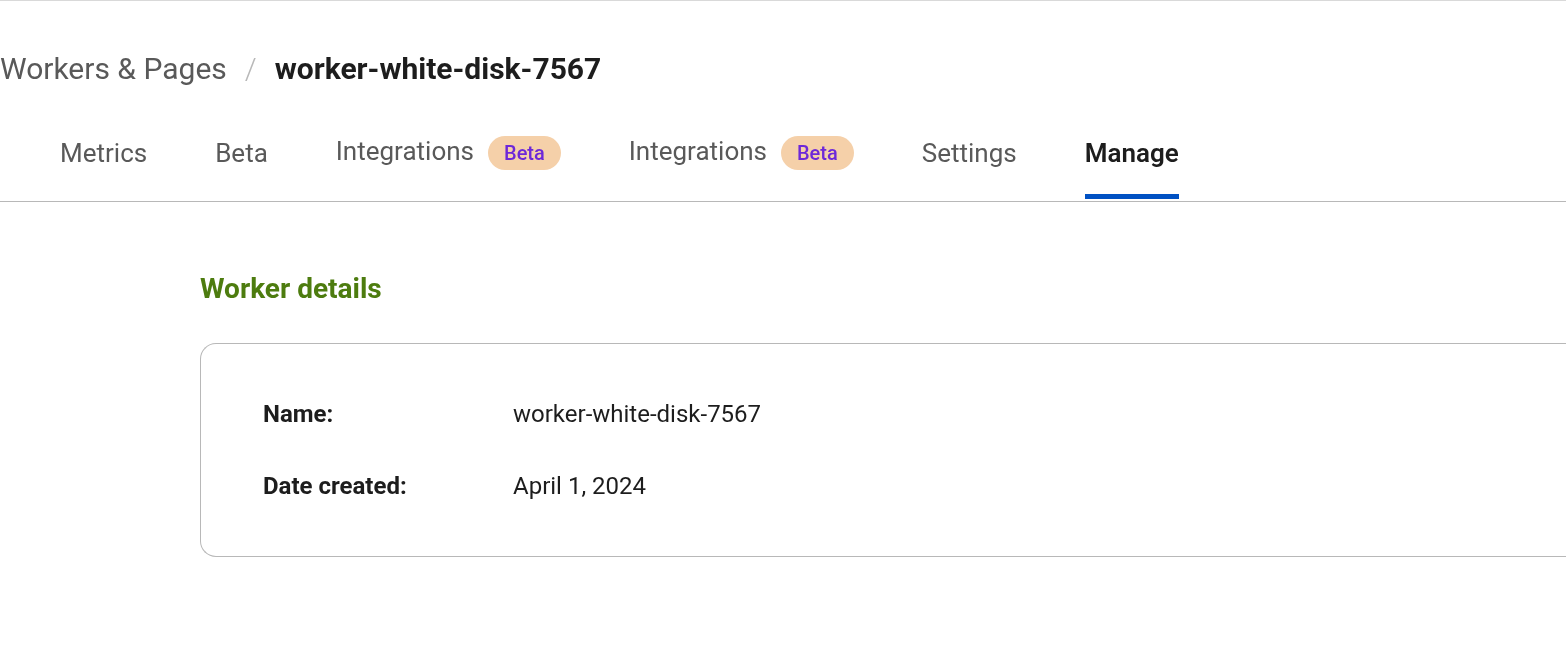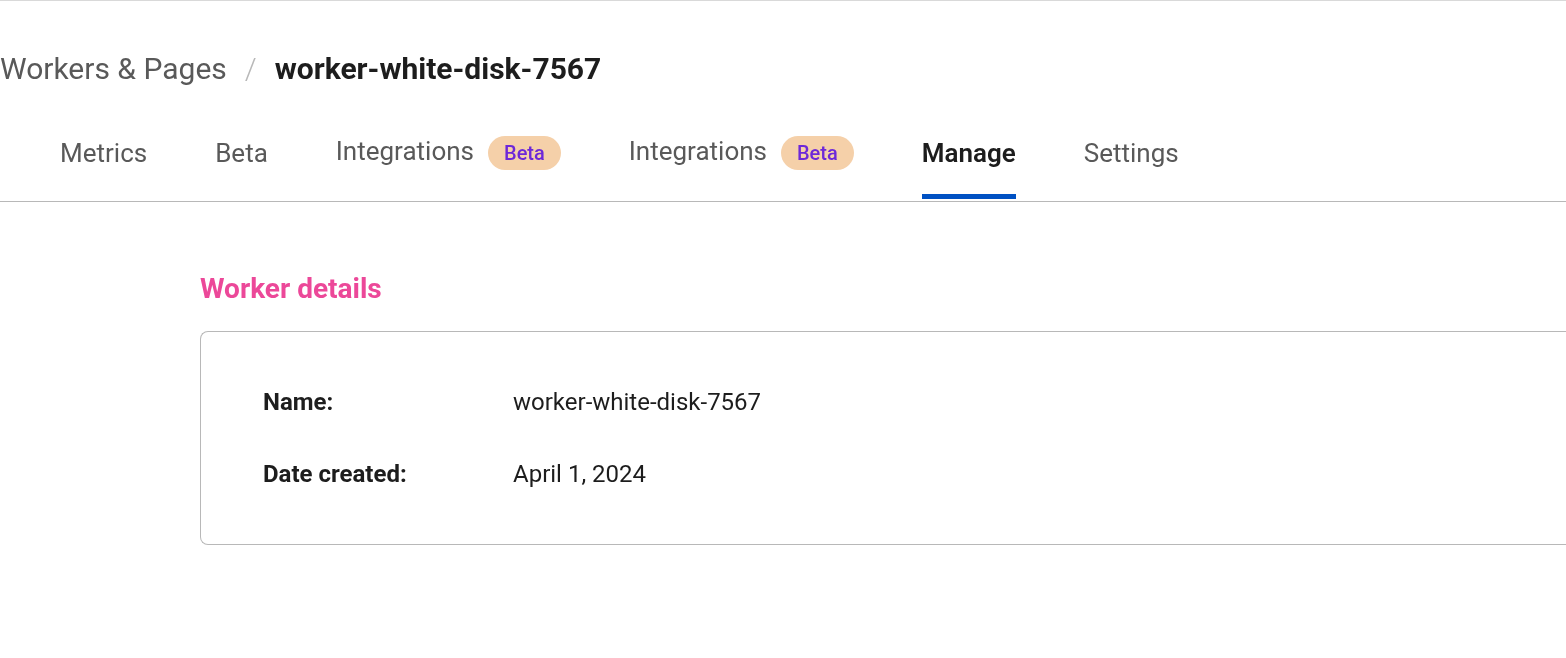--- a/index.html
+++ b/index.html
@@ -71,26 +71,26 @@
       padding: 5px 16px;
       border-radius: 20px;
     }
     .content {
       padding-left: 200px;
       padding-top: 70px;
     }
     .section-title {
       font-size: 28px;
       font-weight: 700;
-      color: #ec4899;
-      margin-bottom: 26px;
+      color: #4d7c0f;
+      margin-bottom: 38px;
     }
     .details-card {
       border: 1px solid #b8b8b8;
-      border-radius: 8px;
+      border-radius: 16px;
       border-right: none;
       border-bottom-right-radius: 0;
       border-top-right-radius: 0;
       padding: 56px 62px;
     }
     .detail-row {
       display: flex;
       align-items: baseline;
       margin-bottom: 44px;
     }
@@ -133,25 +133,25 @@
       <span>Beta</span>
     </div>
     <div class="tab">
       <span>Integrations</span>
       <span class="badge">Beta</span>
     </div>
     <div class="tab">
       <span>Integrations</span>
       <span class="badge">Beta</span>
     </div>
+    <div class="tab">
+      <span>Settings</span>
+    </div>
     <div class="tab active">
       <span>Manage</span>
-    </div>
-    <div class="tab">
-      <span>Settings</span>
     </div>
   </div>
 </div>
 
 <div class="content">
   <h2 class="section-title">Worker details</h2>
 
   <div class="details-card">
     <div class="detail-row">
       <span class="detail-label">Name:</span>

